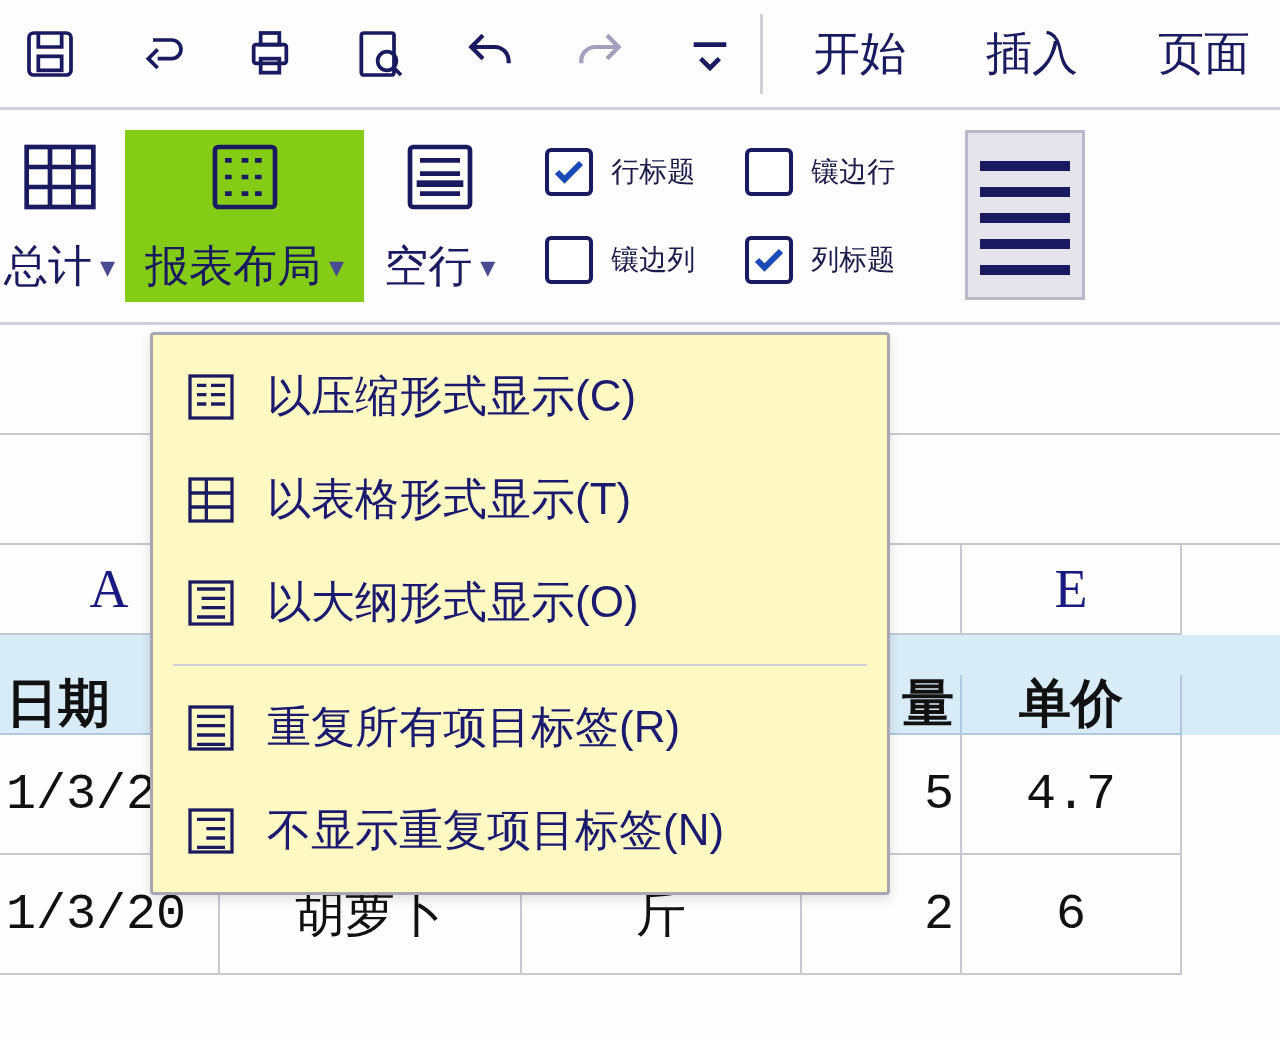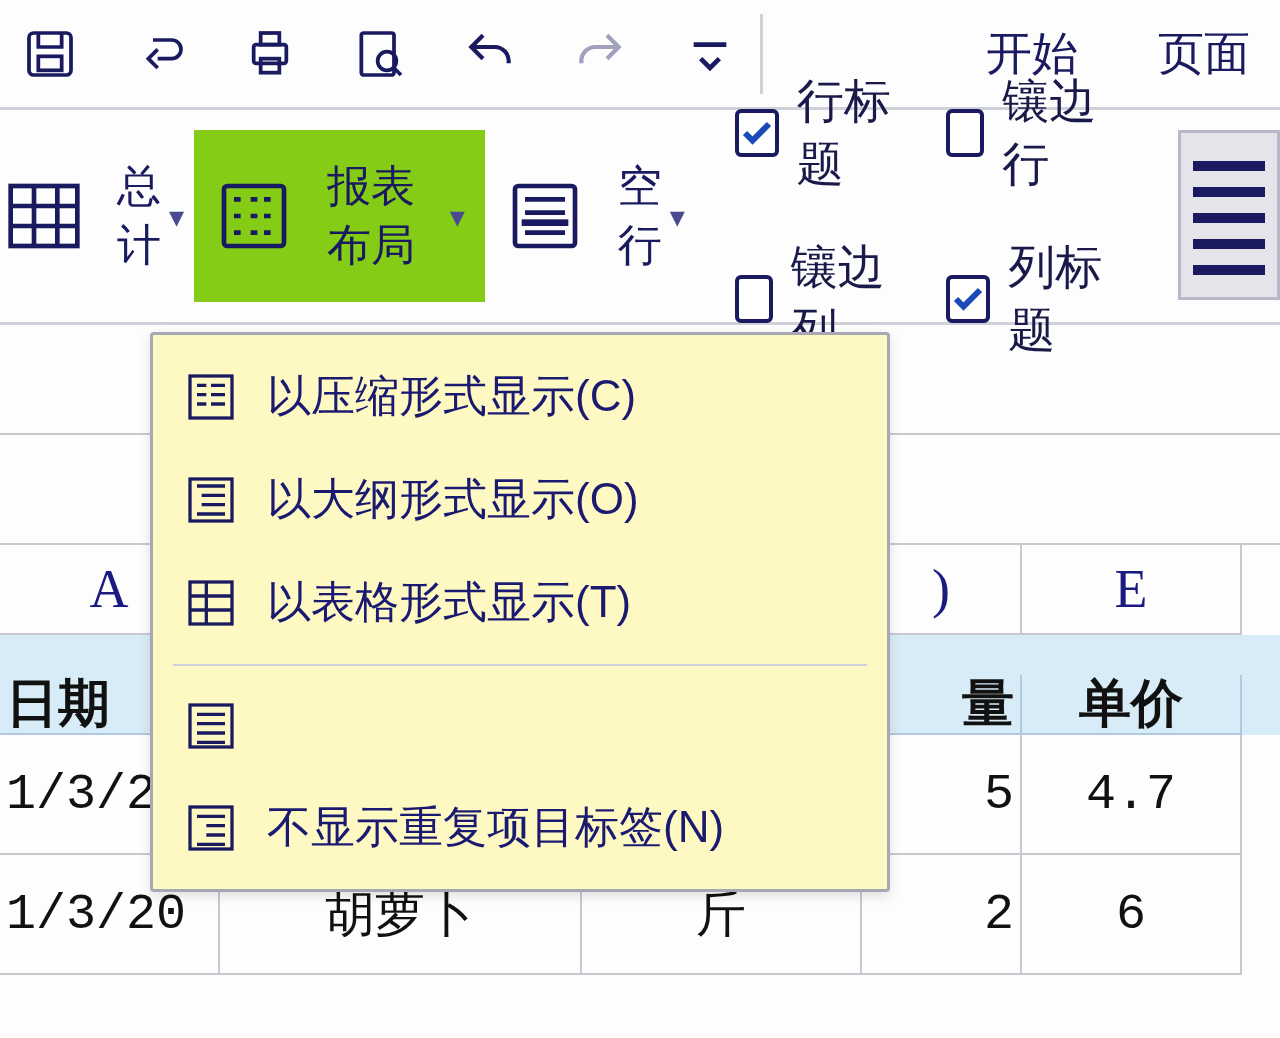--- a/index.html
+++ b/index.html
@@ -54,43 +54,43 @@
   .ribbon {
     display: flex;
     align-items: stretch;
     padding: 20px 0 20px 0;
     border-bottom: 3px solid #d0d0d8;
     height: 215px;
     position: relative;
   }
   .ribbon-btn {
     display: flex;
-    flex-direction: row;
+    flex-direction: column;
     align-items: center;
     justify-content: center;
     padding: 10px 20px;
     font-size: 44px;
     color: #1a1a60;
-    gap: 33px;
+    gap: 20px;
     position: relative;
   }
   .ribbon-btn.selected { background: #84cc16; }
   .ribbon-btn .big-icon { width: 80px; height: 80px; }
   .ribbon-btn .big-icon svg { width: 80px; height: 80px; }
   .ribbon-btn .label { display: flex; align-items: center; gap: 8px; }
   .drop-caret { font-size: 30px; color: #4a4a90; }
   .checkbox-grid {
     display: grid;
     grid-template-columns: auto auto;
     grid-template-rows: auto auto;
     column-gap: 50px;
     row-gap: 40px;
     align-content: center;
     padding: 0 30px;
-    font-size: 47px;
+    font-size: 28px;
     color: #1a1a4a;
   }
   .cb-item { display: flex; align-items: center; gap: 18px; }
   .cb-box {
     width: 48px; height: 48px;
     border: 4px solid #1a1a60;
     border-radius: 6px;
     display: flex; align-items: center; justify-content: center;
     background: #fff;
   }
@@ -144,21 +144,21 @@
     align-items: center;
     justify-content: center;
     border-right: 2px solid #c8c8d0;
     border-bottom: 2px solid #c8c8d0;
     overflow: hidden;
     white-space: nowrap;
   }
   .cell.left { justify-content: flex-start; padding-left: 6px; }
   .data-header-row .cell { border-right: 2px solid #b0c8e0; border-bottom: 2px solid #b0c8e0; margin-top: 40px; }
   .cA { width: 220px; }
-  .cB { width: 362px; }
+  .cB { width: 302px; }
   .cC { width: 280px; }
   .cD { width: 160px; }
   .cE { width: 220px; }
 
   
   .menu {
     position: absolute;
     left: 150px;
     top: 332px;
     width: 740px;
@@ -229,20 +229,21 @@
     <div class="qat-icon">
       <svg viewBox="0 0 24 24" fill="none" stroke="#1a1a60" stroke-width="2">
           <path d="M5 8h14"></path>
           <path d="M8 14l4 4 4-4"></path>
         </svg>
     </div>
   </div>
   <div class="qat-divider"></div>
   <div class="tabs">
     <div class="tab">开始</div>
+    <div class="tab">插入</div>
     <div class="tab">页面</div>
   </div>
 </div>
 
 <div class="ribbon">
   <div class="ribbon-btn" style="padding-left:4px;padding-right:10px">
     <div class="big-icon">
       <svg viewBox="0 0 24 24" fill="none" stroke="#1a1a60" stroke-width="1.4">
           <rect x="2" y="3" width="20" height="18"></rect>
           <path d="M2 9h20M2 15h20M9 3v18M16 3v18"></path>
@@ -361,42 +362,43 @@
           <rect x="3" y="3" width="18" height="18"></rect>
           <path d="M6 7h4M6 11h4M6 15h4M12 7h6M12 11h6M12 15h6"></path>
         </svg>
     </div>
     <span>以压缩形式显示(C)</span>
   </div>
   <div class="menu-item">
     <div class="mi-icon">
       <svg viewBox="0 0 24 24" fill="none" stroke="#1a1a60" stroke-width="1.4">
           <rect x="3" y="3" width="18" height="18"></rect>
-          <path d="M6 6h12M8 10h10M8 14h10M6 18h12"></path>
-        </svg>
-    </div>
-    <span>以大纲形式显示(O)</span>
+          <path d="M3 9h18M3 15h18M10 3v18"></path>
+        </svg>
+    </div>
+    <span>以表格形式显示(T)</span>
   </div>
   <div class="menu-item">
     <div class="mi-icon">
       <svg viewBox="0 0 24 24" fill="none" stroke="#1a1a60" stroke-width="1.4">
           <rect x="3" y="3" width="18" height="18"></rect>
-          <path d="M3 9h18M3 15h18M10 3v18"></path>
-        </svg>
-    </div>
-    <span>以表格形式显示(T)</span>
+          <path d="M6 6h12M8 10h10M8 14h10M6 18h12"></path>
+        </svg>
+    </div>
+    <span>以大纲形式显示(O)</span>
   </div>
   <div class="menu-sep"></div>
   <div class="menu-item">
     <div class="mi-icon">
       <svg viewBox="0 0 24 24" fill="none" stroke="#1a1a60" stroke-width="1.4">
           <rect x="3" y="3" width="18" height="18"></rect>
           <path d="M6 7h12M6 11h12M6 15h12M6 19h12"></path>
         </svg>
     </div>
+    <span>重复所有项目标签(R)</span>
   </div>
   <div class="menu-item">
     <div class="mi-icon">
       <svg viewBox="0 0 24 24" fill="none" stroke="#1a1a60" stroke-width="1.4">
           <rect x="3" y="3" width="18" height="18"></rect>
           <path d="M6 7h12M10 11h8M10 15h8M6 19h12"></path>
         </svg>
     </div>
     <span>不显示重复项目标签(N)</span>
   </div>

